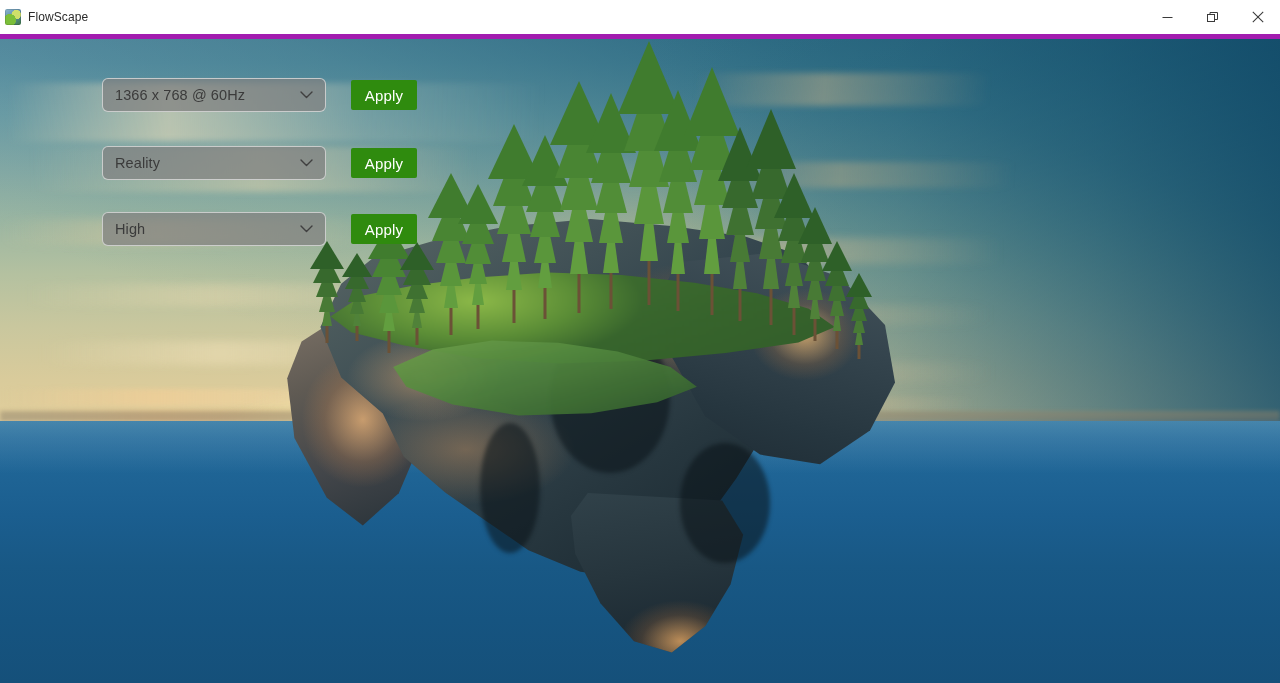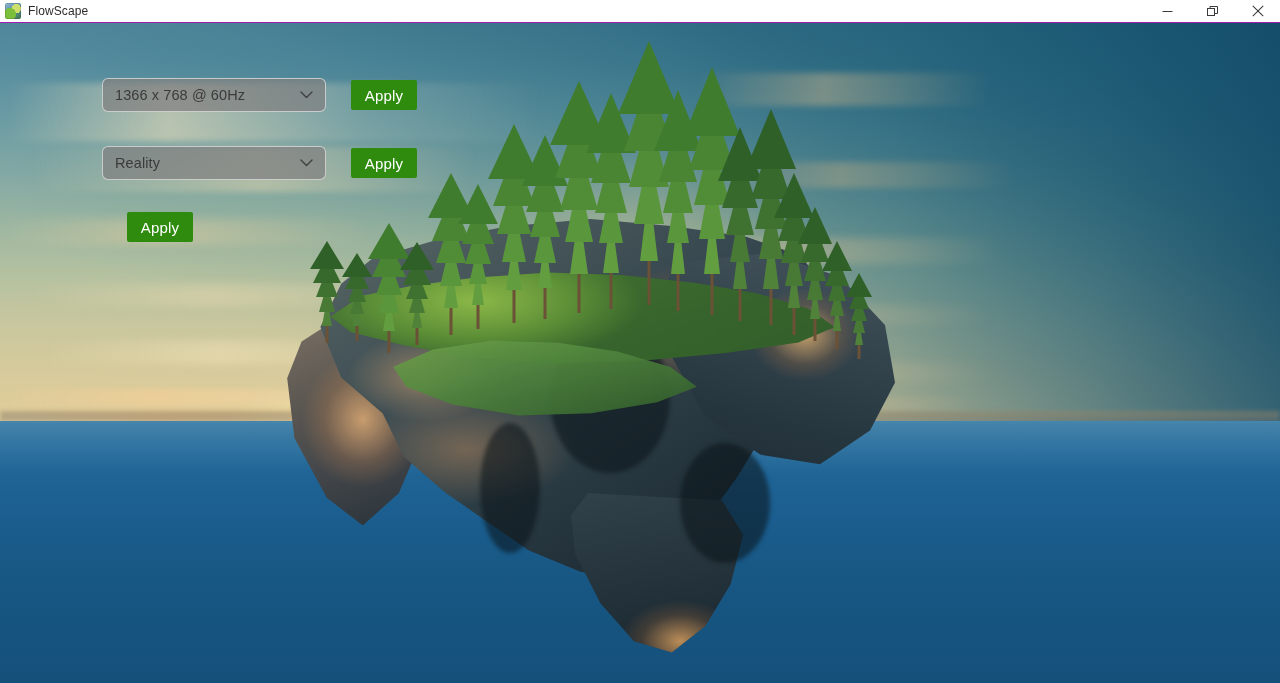--- a/index.html
+++ b/index.html
@@ -6,23 +6,23 @@
   html,body { width:1280px; height:683px; overflow:hidden; }
   body {
     font-family:"Liberation Sans", sans-serif;
     background:#ffffff;
   }
 
   
   #app-window { position:relative; width:1280px; height:683px; overflow:hidden; background:#fff; }
 
   #title-bar {
-    position:absolute; top:0; left:0; width:1280px; height:23px;
+    position:absolute; top:0; left:0; width:1280px; height:39px;
     background:#ffffff; display:flex; align-items:center;
-    border-bottom:1px solid #a21caf; z-index:50;
+    border-bottom:5px solid #a21caf; z-index:50;
   }
   #app-icon {
     width:16px; height:16px; margin-left:5px; margin-right:7px;
     border-radius:2px; position:relative; flex:none;
     background:
       radial-gradient(circle at 30% 70%, #7bbf3a 0 38%, rgba(0,0,0,0) 40%),
       radial-gradient(circle at 70% 35%, #cfe06a 0 30%, rgba(0,0,0,0) 32%),
       linear-gradient(150deg,#8fb9d0 0%,#5f8fae 45%,#3f7a45 100%);
     box-shadow:inset 0 0 0 1px rgba(0,0,0,.12);
   }
@@ -519,17 +519,25 @@
         <span class="chev">
           <svg width="13" height="8" viewBox="0 0 13 8">
             <polyline points="1,1 6.5,6.6 12,1" fill="none" stroke="#404040" stroke-width="1.4" stroke-linecap="round" stroke-linejoin="round"></polyline>
           </svg>
         </span>
       </div>
       <button class="apply-btn">Apply</button>
     </div>
 
     <div class="setting-row" style="left:65px; top:212px;">
+      <div class="dropdown">
+        <span class="dd-label">High</span>
+        <span class="chev">
+          <svg width="13" height="8" viewBox="0 0 13 8">
+            <polyline points="1,1 6.5,6.6 12,1" fill="none" stroke="#404040" stroke-width="1.4" stroke-linecap="round" stroke-linejoin="round"></polyline>
+          </svg>
+        </span>
+      </div>
       <button class="apply-btn">Apply</button>
     </div>
 
   </div>
 </div>
 
 </body></html>

